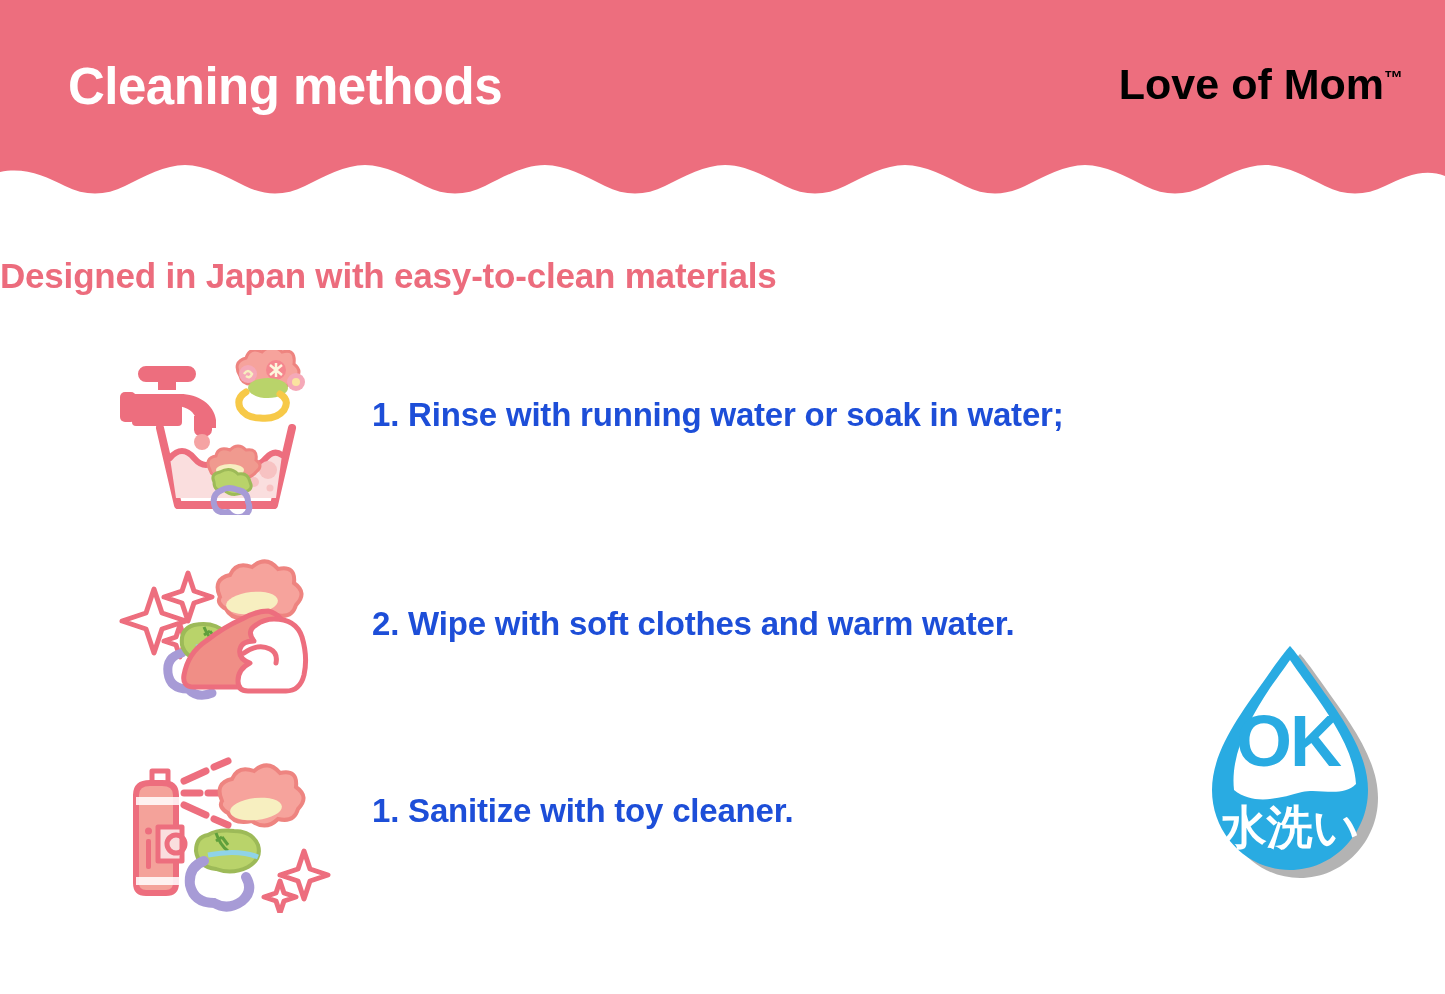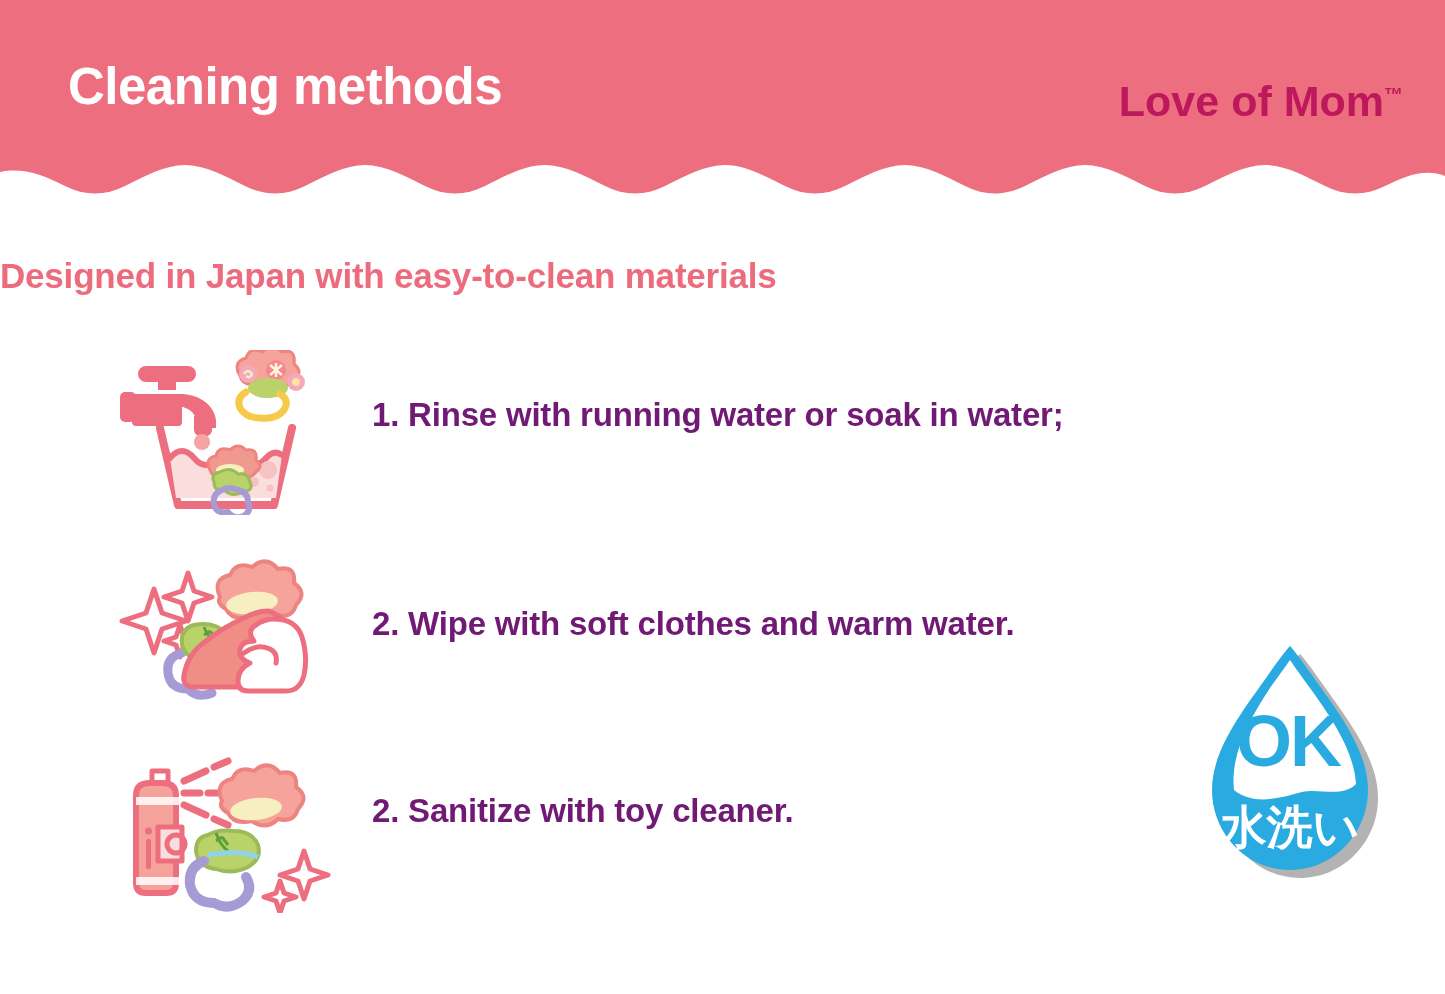--- a/index.html
+++ b/index.html
@@ -32,24 +32,24 @@
     left:68px; top:61px;
     font-size:51px;
     font-weight:bold;
     color:#ffffff;
     letter-spacing:-0.5px;
     line-height:1;
     white-space:nowrap;
   }
   .brand {
     position:absolute;
-    right:42px; top:80px;
+    right:42px; top:63px;
     font-size:43px;
     font-weight:bold;
-    color:#be185d;
+    color:#000000;
     white-space:nowrap;
     line-height:1;
   }
   .brand .tm {
     font-size:19px;
     vertical-align:super;
     font-weight:bold;
     letter-spacing:0px;
   }
 
@@ -88,21 +88,21 @@
     min-width:230px;
     margin-left:110px;
     display:flex;
     justify-content:center;
     align-items:flex-start;
   }
   .step-text {
     margin-left:32px;
     font-size:33px;
     font-weight:bold;
-    color:#701a75;
+    color:#1d4ed8;
     line-height:1.42;
     letter-spacing:-0.2px;
     max-width:900px;
   }
   .step-row.r1 .step-text { padding-top:42px; }
   .step-row.r2 .step-text { padding-top:48px; }
   .step-row.r3 .step-text { padding-top:35px; }
 
   
   .ok-badge {
@@ -262,21 +262,21 @@
           <path d="M98 80 q4 12 12 18 M104 84 l-6 4 M110 92 l-6 -8" stroke="#5fa03c" stroke-width="3" fill="none"></path>
           <path d="M90 102 q30 -6 50 2" fill="none" stroke="#8fd3e8" stroke-width="5"></path>
 
           <path d="M86 108 q-16 6 -14 24 q4 18 24 18 q14 8 28 -2 q12 -10 4 -24" fill="none" stroke="#a79bd6" stroke-width="10" stroke-linecap="round"></path>
 
           <path d="M186 98 L192 116 L210 122 L192 128 L186 146 L180 128 L162 122 L180 116 Z" fill="none" stroke="#ed6e7e" stroke-width="5" stroke-linejoin="round"></path>
           <path d="M162 128 L166 140 L178 144 L166 148 L162 160 L158 148 L146 144 L158 140 Z" fill="none" stroke="#ed6e7e" stroke-width="5" stroke-linejoin="round"></path>
         </svg>
       </div>
       <div class="step-text">
-        <div class="nowrap">2. Sanitize with toy cleaner.</div>
+        <div class="nowrap">1. Sanitize with toy cleaner.</div>
       </div>
     </div>
   </div>
 
   <div class="ok-badge">
     <svg width="196" height="260" viewBox="0 0 196 260">
       <defs>
 
         <path id="drop" d="M98 8
                  C98 8 104 14 122 40

